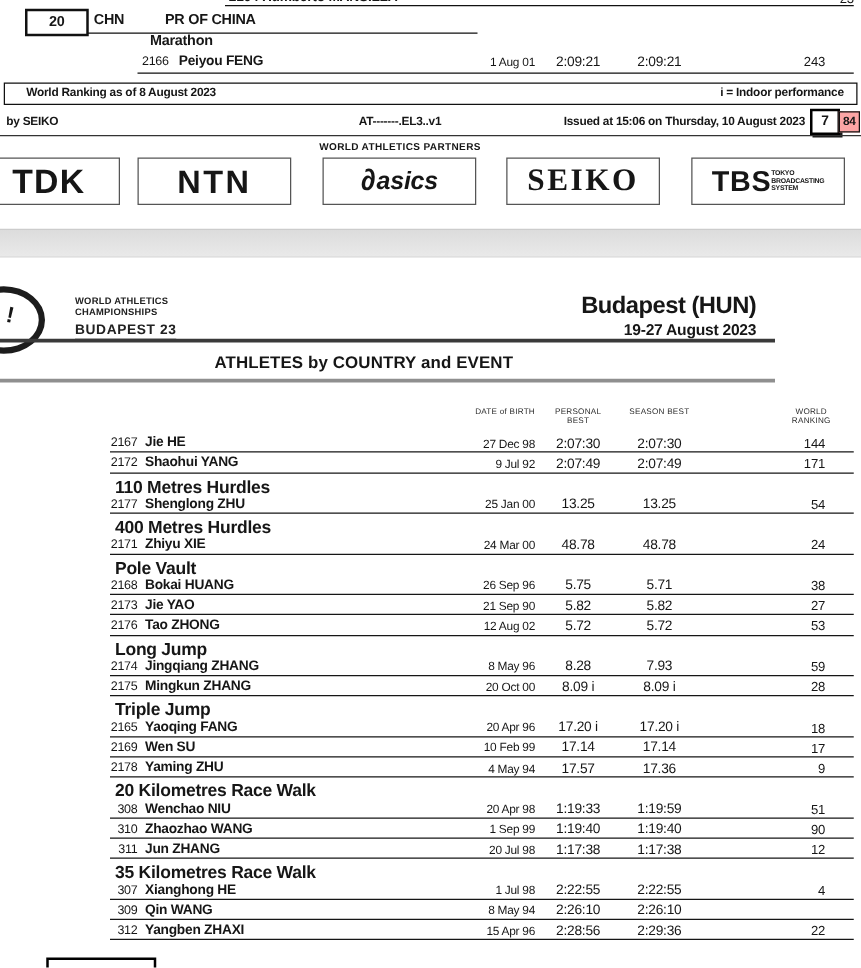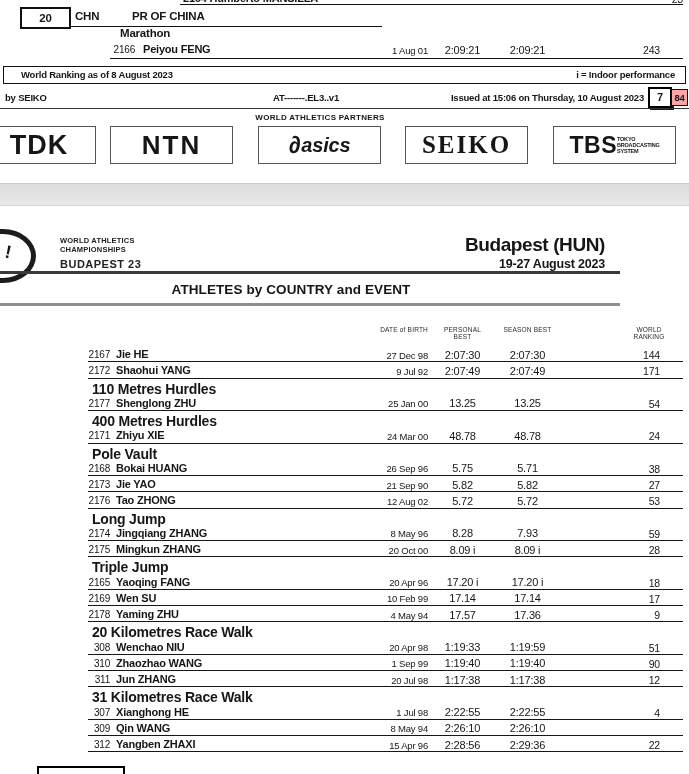--- a/index.html
+++ b/index.html
@@ -27,21 +27,21 @@
   .c-dob{position:absolute;left:330px;width:98px;top:3px;text-align:right;font-size:9.5px;}
   .c-pb{position:absolute;left:420px;width:85px;top:2px;text-align:center;font-size:11px;}
   .c-sb{position:absolute;left:485px;width:85px;top:2px;text-align:center;font-size:11px;}
   .c-wr{position:absolute;left:560px;width:100px;top:2px;text-align:right;font-size:10.5px;}
   .ranking-bar{position:absolute;left:3px;right:3px;top:66px;height:16px;border:1px solid #111;
     font-size:9.5px;font-weight:bold;line-height:16px;}
   .ranking-bar .rb-left{position:absolute;left:6px;margin-left:11px;}
   .ranking-bar .rb-right{position:absolute;right:10px;text-align:right;}
   .doc-footer{position:absolute;left:0;top:89px;width:689px;height:18px;font-size:9.5px;font-weight:bold;}
   .f-left{position:absolute;left:5px;top:3px;}
-  .f-center{position:absolute;left:226px;width:160px;top:3px;text-align:center;}
+  .f-center{position:absolute;left:240px;width:160px;top:3px;text-align:center;}
   .f-issued{position:absolute;left:360px;width:284px;top:3px;text-align:right;}
   .f-page{position:absolute;left:648px;top:-2px;width:20px;height:17px;border:2.5px solid #000;
     box-shadow:2px 2px 0 #1a1a1a;text-align:center;line-height:17px;font-size:11px;background:#fff;}
   .f-pages{position:absolute;left:671px;top:0;width:15px;height:15px;border:1px solid #111;
     text-align:center;line-height:15px;font-size:9.5px;background:#fca5a5;}
   .footer-rule{position:absolute;left:0;top:108px;width:689px;border-top:1.5px solid #333;}
   
   .partners-title{position:absolute;left:0;top:113px;width:640px;text-align:center;
     font-size:8px;font-weight:bold;letter-spacing:0.3px;}
   .logo-box{position:absolute;top:126px;height:36px;border:1px solid #555;background:#fff;
@@ -313,21 +313,21 @@
     </div>
     <div class="row athlete-row">
       <span class="c-num">311</span>
       <span class="c-name">Jun ZHANG</span>
       <span class="c-dob">20 Jul 98</span>
       <span class="c-pb">1:17:38</span>
       <span class="c-sb">1:17:38</span>
       <span class="c-wr">12</span>
     </div>
     <div class="row section-row">
-      <span class="sec">31 Kilometres Race Walk</span>
+      <span class="sec">35 Kilometres Race Walk</span>
     </div>
     <div class="row athlete-row">
       <span class="c-num">307</span>
       <span class="c-name">Xianghong HE</span>
       <span class="c-dob">1 Jul 98</span>
       <span class="c-pb">2:22:55</span>
       <span class="c-sb">2:22:55</span>
       <span class="c-wr">4</span>
     </div>
     <div class="row athlete-row">

